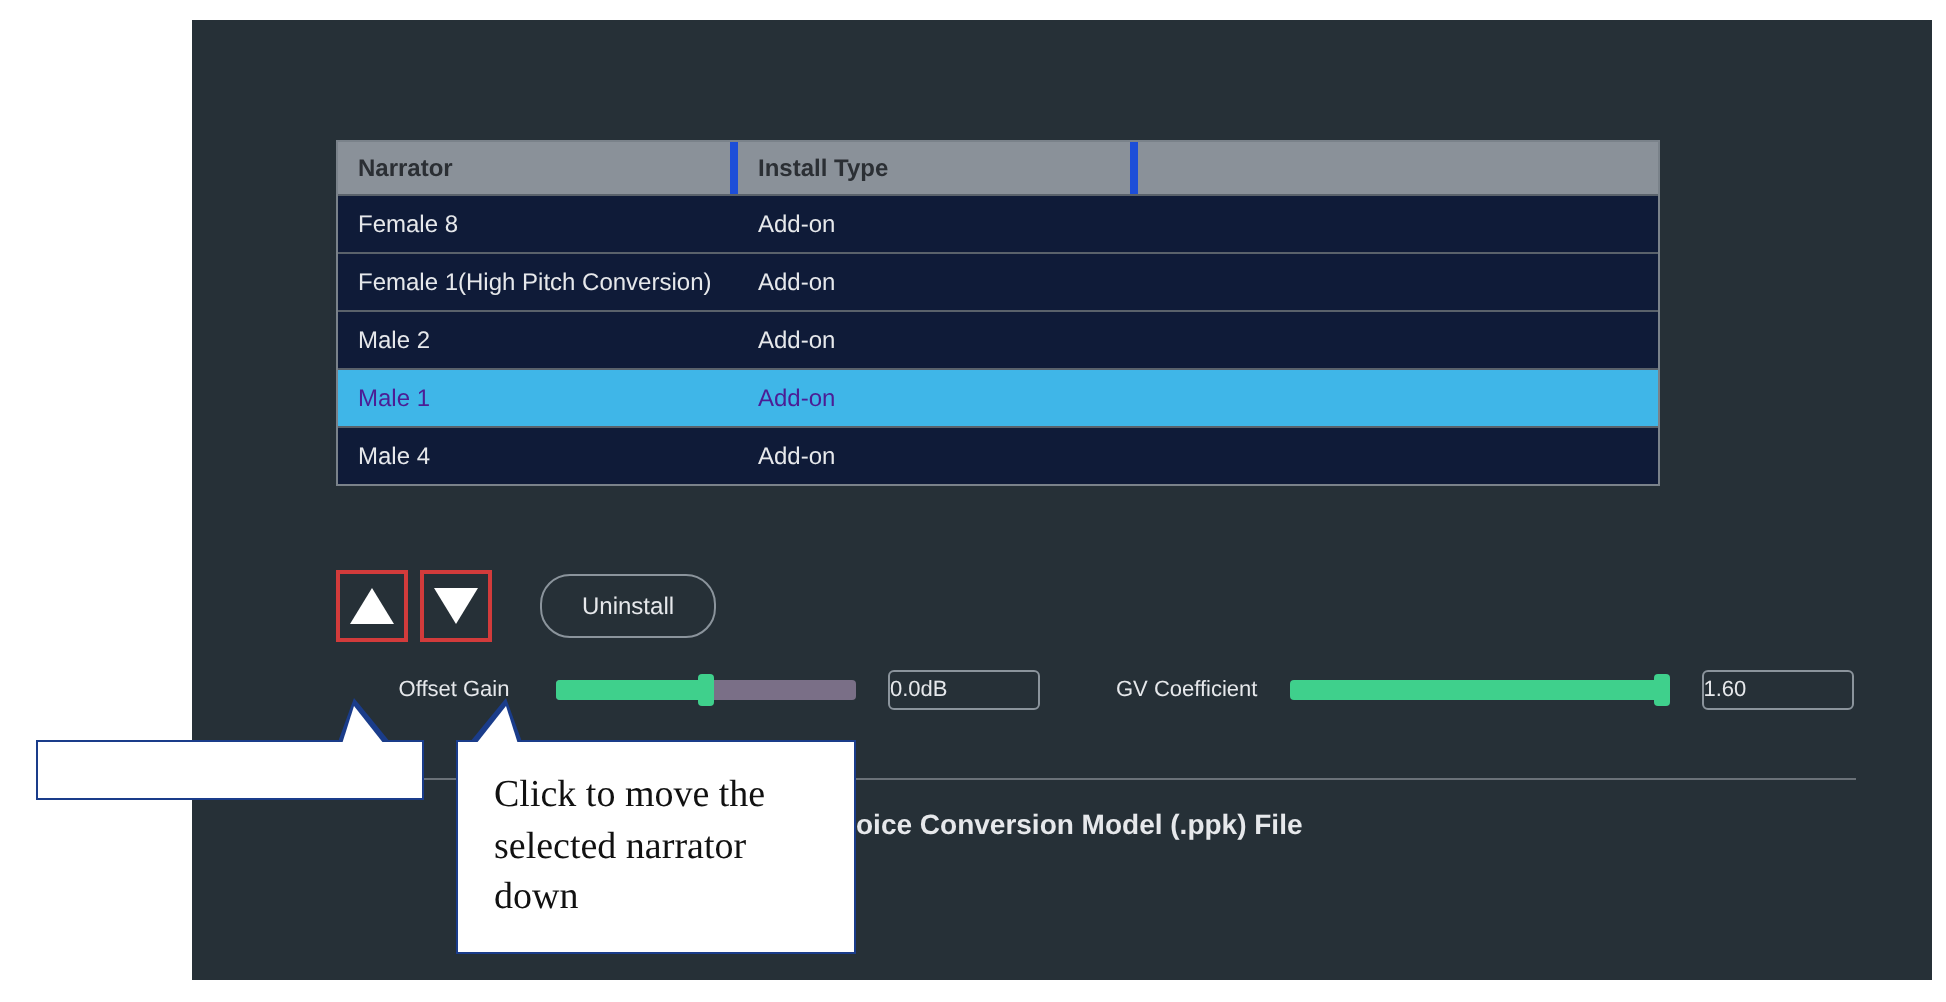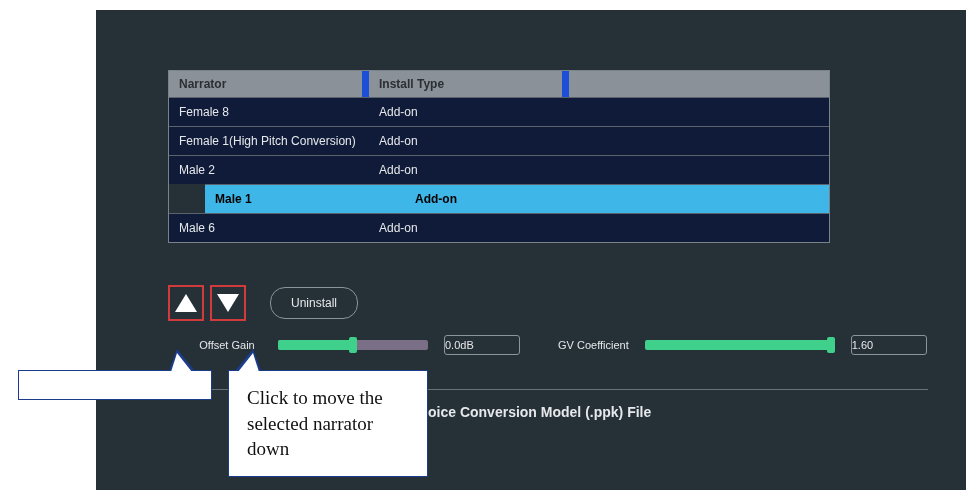--- a/index.html
+++ b/index.html
@@ -28,37 +28,36 @@
   }
   .thead-row {
     display: flex;
     background: #8a9199;
     color: #2b2f34;
     font-weight: bold;
     font-size: 12px;
   }
   .th {
     padding: 6px 10px;
-    border-right: 7px solid #1d4ed8;
+    border-right: 4px solid #1d4ed8;
   }
   .col-narrator { width: 200px; }
   .col-install { width: 200px; }
   .col-blank { flex: 1; border-right: none; }
   .tbody .row {
     display: flex;
     background: #0f1b38;
     color: #e6e8eb;
     border-top: 1px solid #5a626b;
     font-size: 12px;
   }
   .tbody .row.selected {
     background: #3fb6e8;
-    color: #000000;
-    font-weight: bold;
-    margin-left: 36px;
+    color: #4c1d95;
+    font-weight: normal;
   }
   .td {
     padding: 7px 10px;
   }
   .td.col-narrator { width: 200px; }
   .td.col-install { width: 200px; }
   .td.col-blank { flex: 1; }
 
   .controls-row {
     margin-top: 42px;
@@ -243,21 +242,21 @@
           <div class="td col-narrator">Male 2</div>
           <div class="td col-install">Add-on</div>
           <div class="td col-blank"></div>
         </div>
         <div class="row selected">
           <div class="td col-narrator">Male 1</div>
           <div class="td col-install">Add-on</div>
           <div class="td col-blank"></div>
         </div>
         <div class="row">
-          <div class="td col-narrator">Male 6</div>
+          <div class="td col-narrator">Male 4</div>
           <div class="td col-install">Add-on</div>
           <div class="td col-blank"></div>
         </div>
       </div>
   </div>
 
   <div class="controls-row">
     <div class="arrow-btn">
       <div class="tri-up"></div>
     </div>

